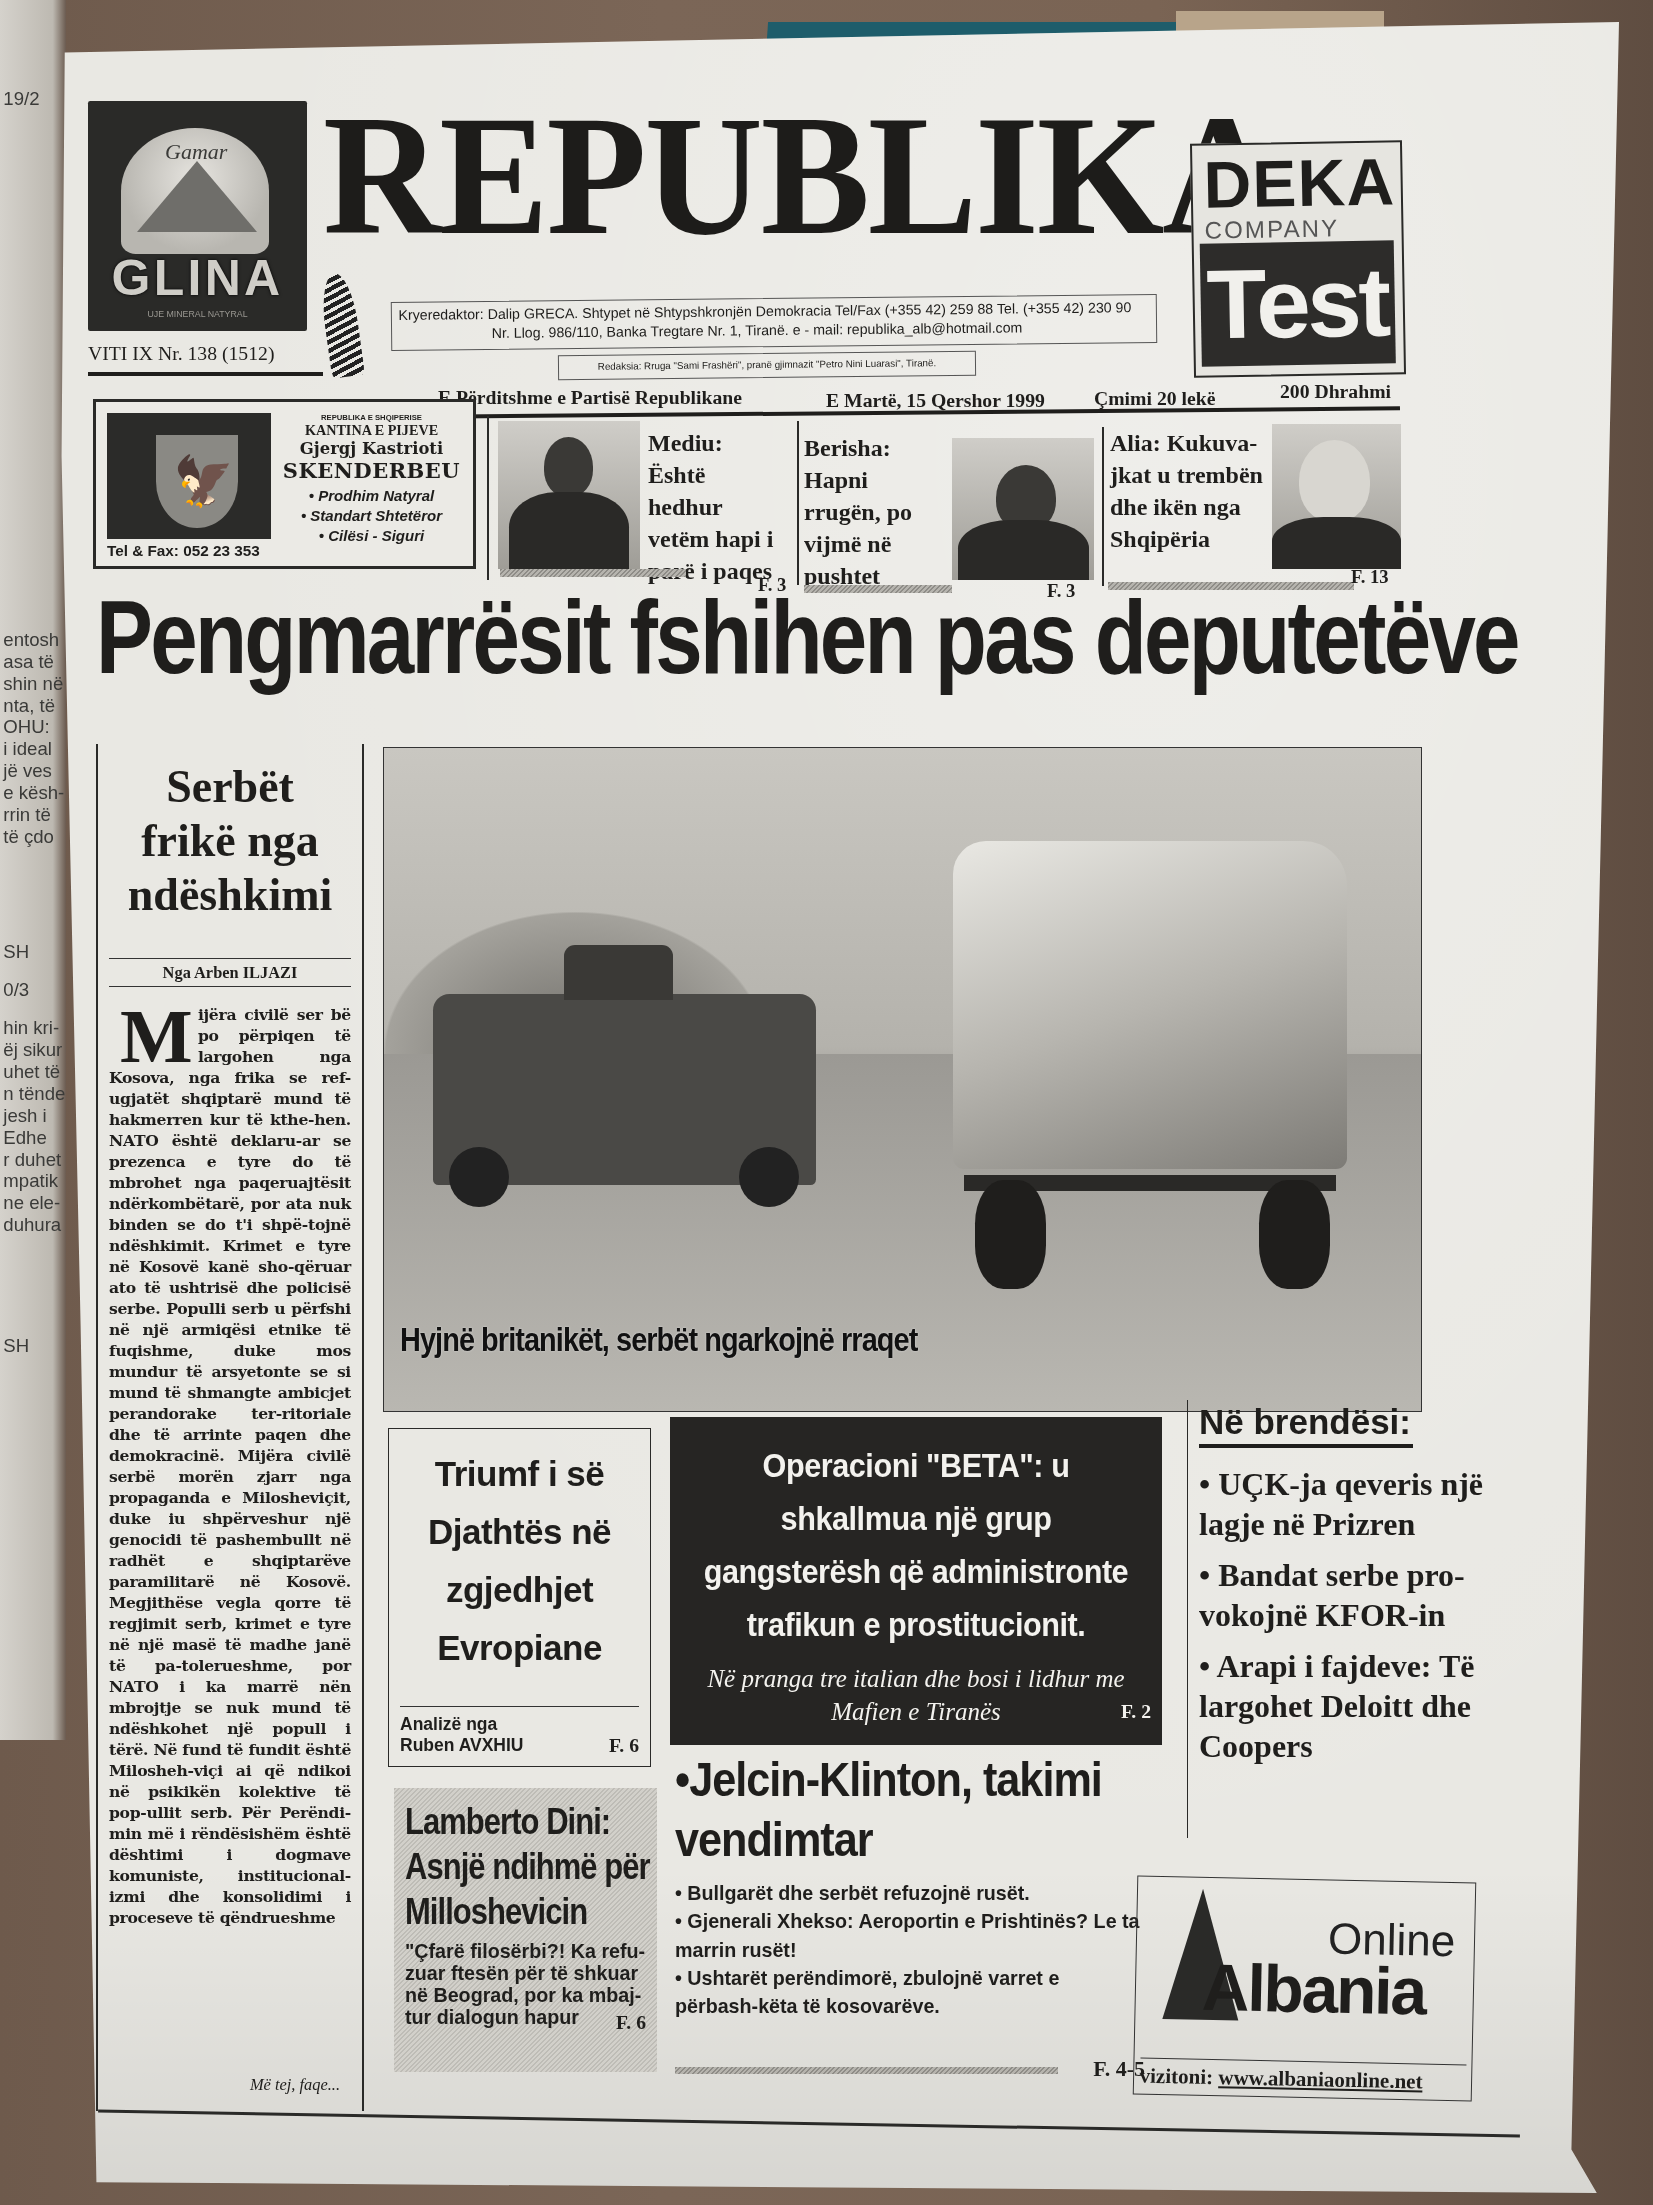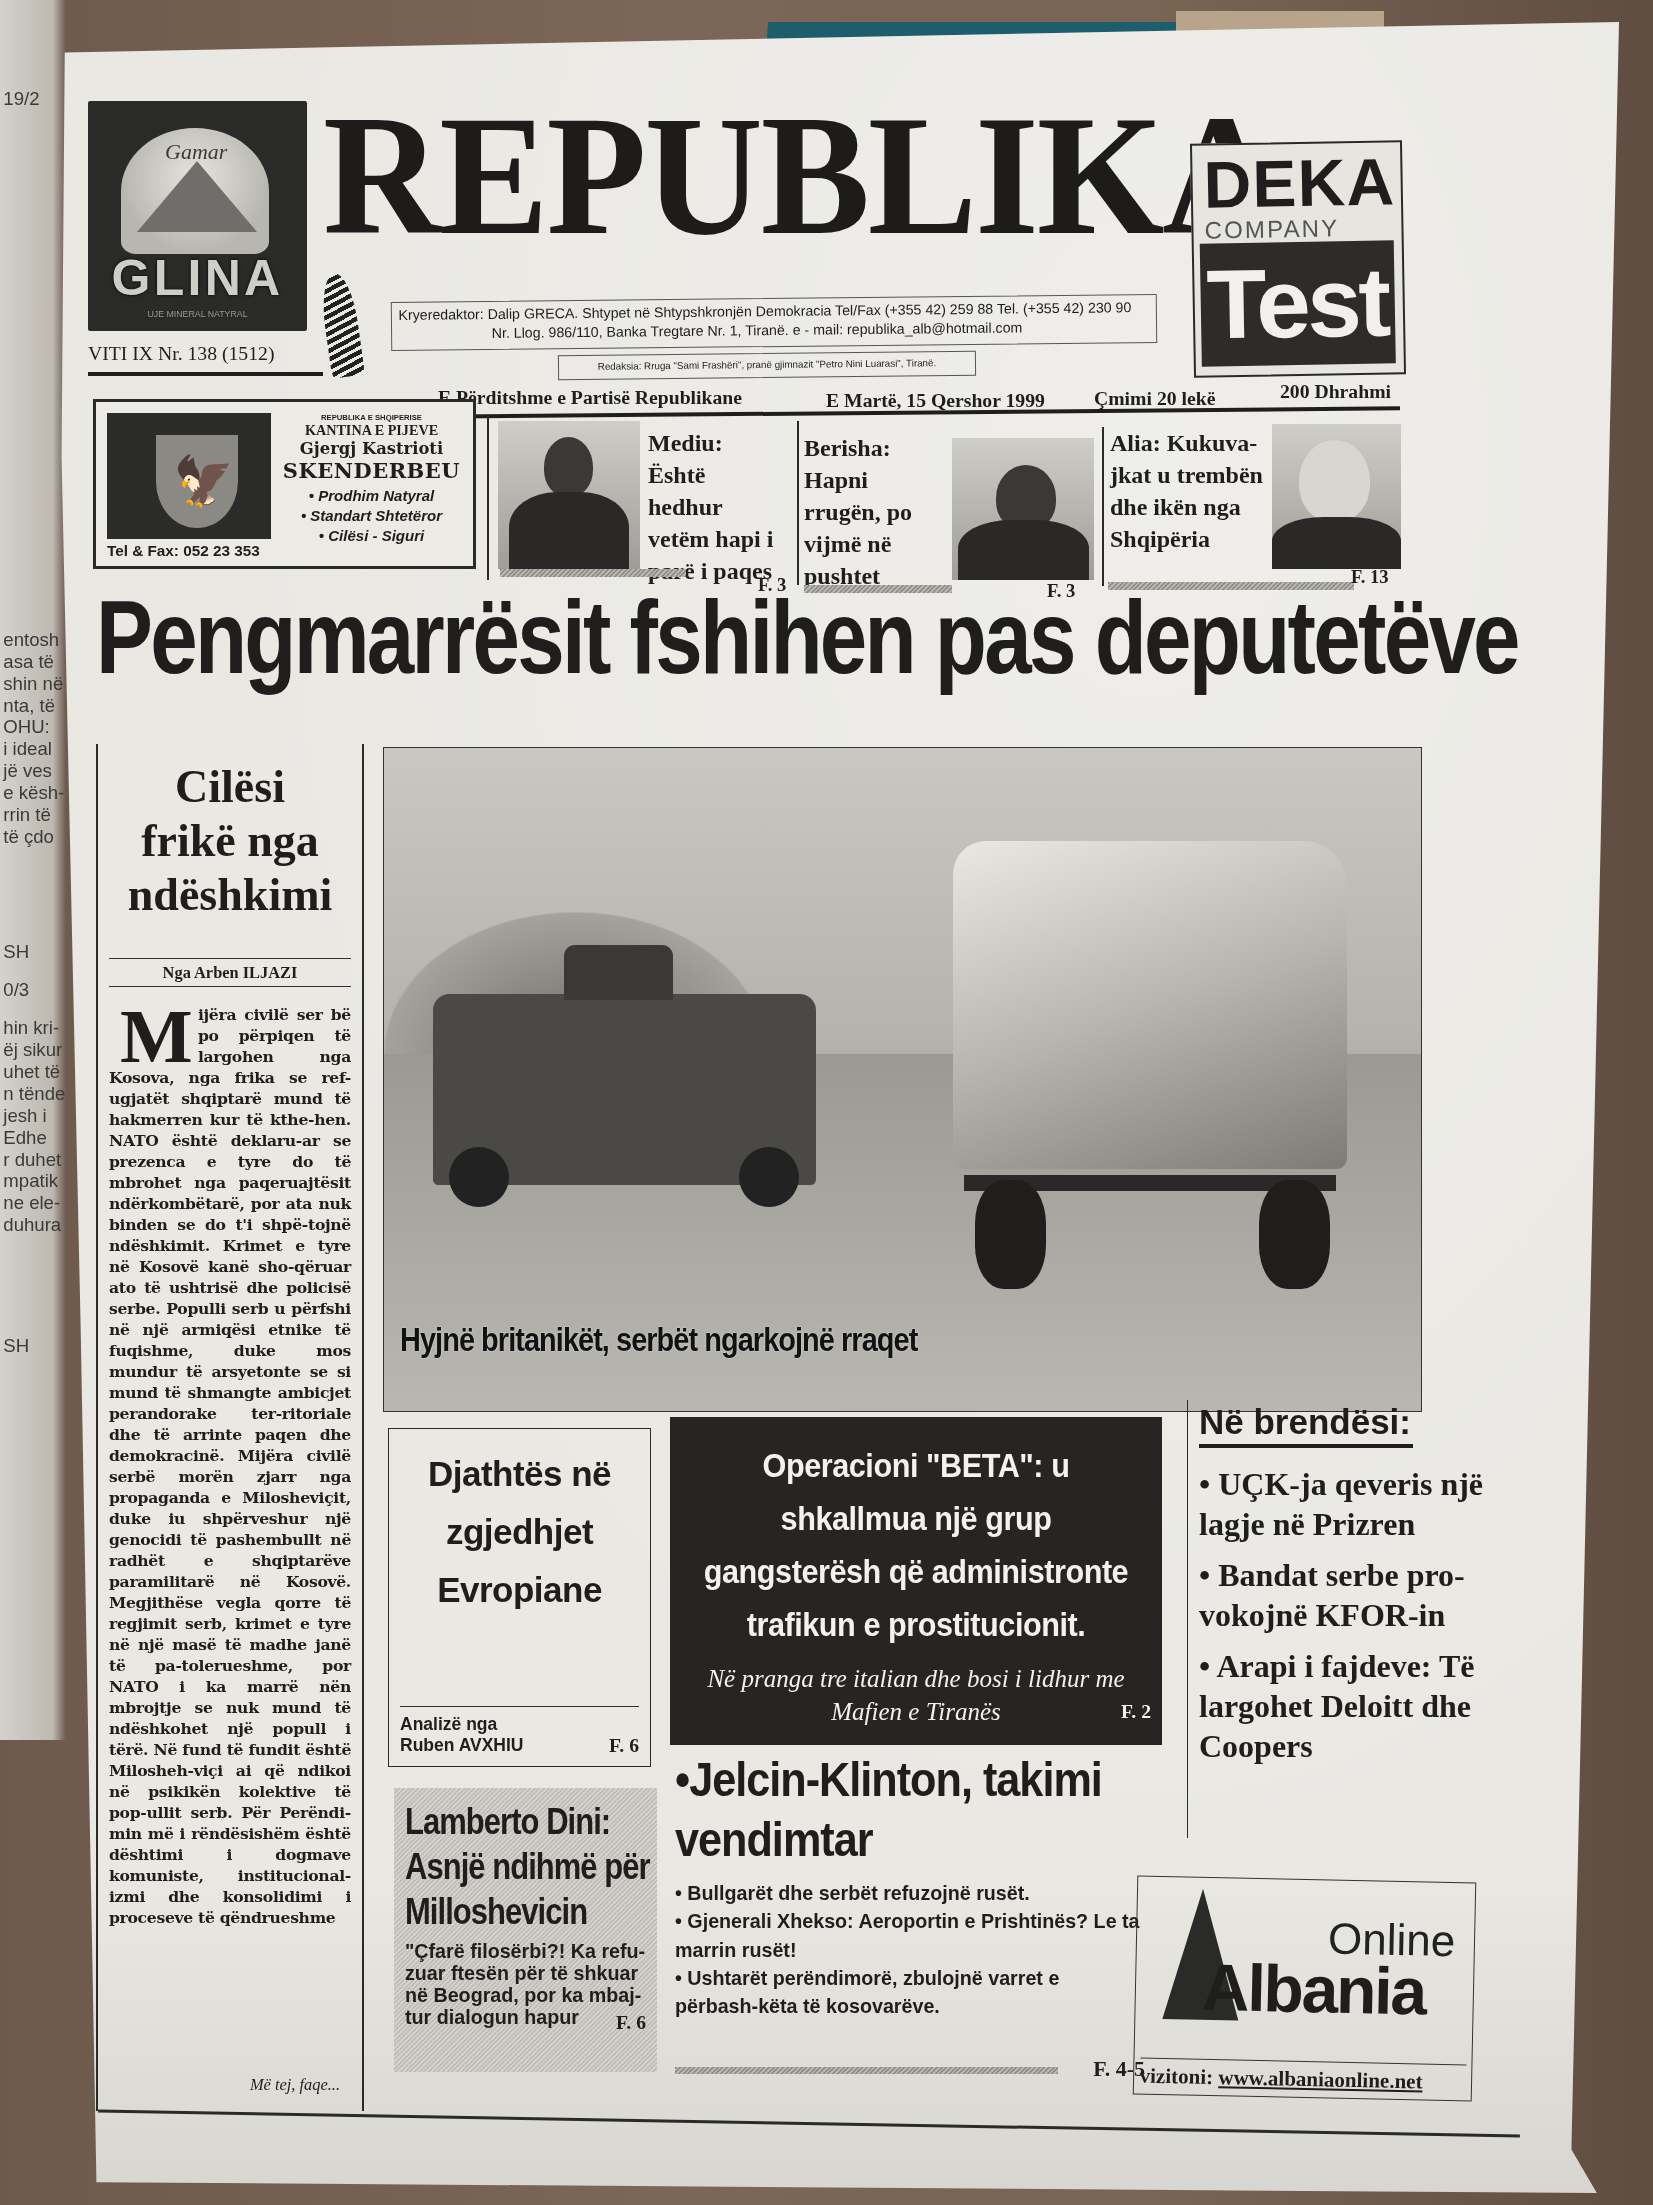--- a/index.html
+++ b/index.html
@@ -238,21 +238,21 @@
   <div class="head" style="left:27px;top:16.4px;width:71px;height:82px;background:#d8d6d0;"></div>
   <div class="body" style="left:0;top:93px;width:129px;height:60px;"></div>
 </div>
 <div class="grey-bar" style="left:1108px;top:582px;width:246px;"></div>
 <div class="fref" style="left:1351px;top:566px;">F. 13</div>
 
 <div class="abs headline">Pengmarrësit fshihen pas deputetëve</div>
 
 <div class="abs leftcol">
   <div class="ttl">
-    <div>Cilësi</div>
+    <div>Serbët</div>
     <div>frikë nga</div>
     <div>ndëshkimi</div>
   </div>
   <div class="by">Nga Arben ILJAZI</div>
   <div class="bodytxt">
     <span class="drop">M</span><span>ijëra civilë ser bë po përpiqen të largohen nga Kosova, nga frika se ref-ugjatët shqiptarë mund të hakmerren kur të kthe-hen. NATO është deklaru-ar se prezenca e tyre do të mbrohet nga paqeruajtësit ndërkombëtarë, por ata nuk binden se do t'i shpë-tojnë ndëshkimit. Krimet e tyre në Kosovë kanë sho-qëruar ato të ushtrisë dhe policisë serbe. Populli serb u përfshi në një armiqësi etnike të fuqishme, duke mos mundur të arsyetonte se si mund të shmangte ambicjet perandorake ter-ritoriale dhe të arrinte paqen dhe demokracinë. Mijëra civilë serbë morën zjarr nga propaganda e Milosheviçit, duke iu shpërveshur një genocidi të pashembullt në radhët e shqiptarëve paramilitarë në Kosovë. Megjithëse vegla qorre të regjimit serb, krimet e tyre në një masë të madhe janë të pa-tolerueshme, por NATO i ka marrë nën mbrojtje se nuk mund të ndëshkohet një popull i tërë. Në fund të fundit është Milosheh-viçi ai që ndikoi në psikikën kolektive të pop-ullit serb. Për Perëndi-min më i rëndësishëm është dështimi i dogmave komuniste, institucional-izmi dhe konsolidimi i proceseve të qëndrueshme</span>
   </div>
   <div class="more">Më tej, faqe...</div>
 </div>
 
@@ -268,20 +268,21 @@
     <div class="load"></div>
     <div class="frame"></div>
     <div class="cwheel" style="left:44px"></div>
     <div class="cwheel" style="left:328px"></div>
   </div>
   <div class="caption">Hyjnë britanikët, serbët ngarkojnë rraqet</div>
 </div>
 
 <div class="abs triumf">
   <div class="t">
+    <div>Triumf i së</div>
     <div>Djathtës në</div>
     <div>zgjedhjet</div>
     <div>Evropiane</div>
   </div>
   <div class="a">
     <div>Analizë nga</div>
     <div>Ruben AVXHIU</div>
     <span class="f">F. 6</span>
   </div>
 </div>

